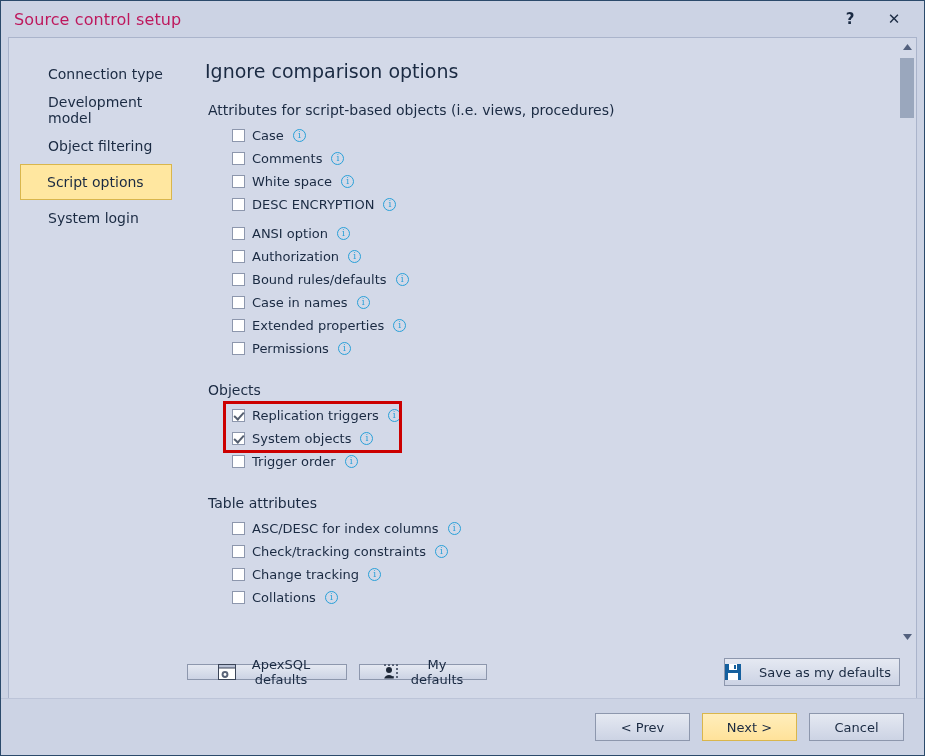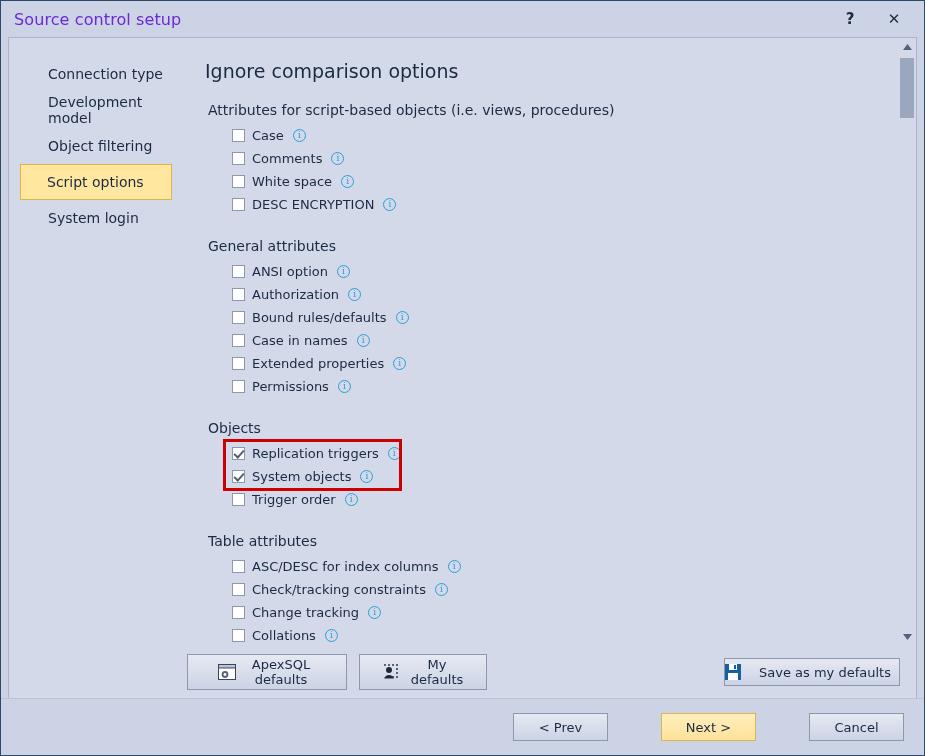--- a/index.html
+++ b/index.html
@@ -31,21 +31,21 @@
     height: 36px;
     min-height: 36px;
     background: #ccd3e4;
     display: flex;
     align-items: center;
     position: relative;
   }
   .title-text {
     margin-left: 13px;
     font-size: 16px;
-    color: #6d28d9;
+    color: #be185d;
     letter-spacing: 0.1px;
   }
   .titlebar-controls {
     position: absolute;
     right: 8px;
     top: 0;
     height: 36px;
     display: flex;
     align-items: center;
   }
@@ -244,21 +244,21 @@
     color: #1a2a42;
     display: flex;
     align-items: center;
     justify-content: center;
     box-sizing: border-box;
     cursor: default;
     font-family: "DejaVu Sans", "Liberation Sans", sans-serif;
     margin-left: 22px;
   }
   .btn-def {
-    height: 36px;
+    height: 16px;
     padding: 0 30px;
   }
   #apexsql-defaults-button { width: 160px; margin-left: 168px; }
   #my-defaults-button { width: 128px; margin-left: 12px; }
   #save-defaults-button {
     width: 176px;
     height: 28px;
     position: absolute;
     right: 16px;
   }
@@ -273,21 +273,20 @@
   
   .footer {
     height: 56px;
     min-height: 56px;
     background: #ccd3e4;
     display: flex;
     align-items: center;
     justify-content: flex-end;
     padding-right: 20px;
     border-top: 1px solid #bcc4d8;
-    gap: 41px;
   }
   .btn-foot {
     width: 95px;
     height: 28px;
     margin-left: 12px;
   }
   .btn-foot.primary {
     background: linear-gradient(#ffeebc, #ffe29a);
     border: 1px solid #d9b64c;
   }
@@ -339,21 +338,20 @@
               <span class="opt-label">White space</span>
               <span class="info">i</span>
             </div>
             <div class="opt-row">
               <span class="cb"></span>
               <span class="opt-label">DESC ENCRYPTION</span>
               <span class="info">i</span>
             </div>
           </div>
 
-          <div class="group-title">General attributes</div>
           <div class="opt-list">
             <div class="opt-row">
               <span class="cb"></span>
               <span class="opt-label">ANSI option</span>
               <span class="info">i</span>
             </div>
             <div class="opt-row">
               <span class="cb"></span>
               <span class="opt-label">Authorization</span>
               <span class="info">i</span>

